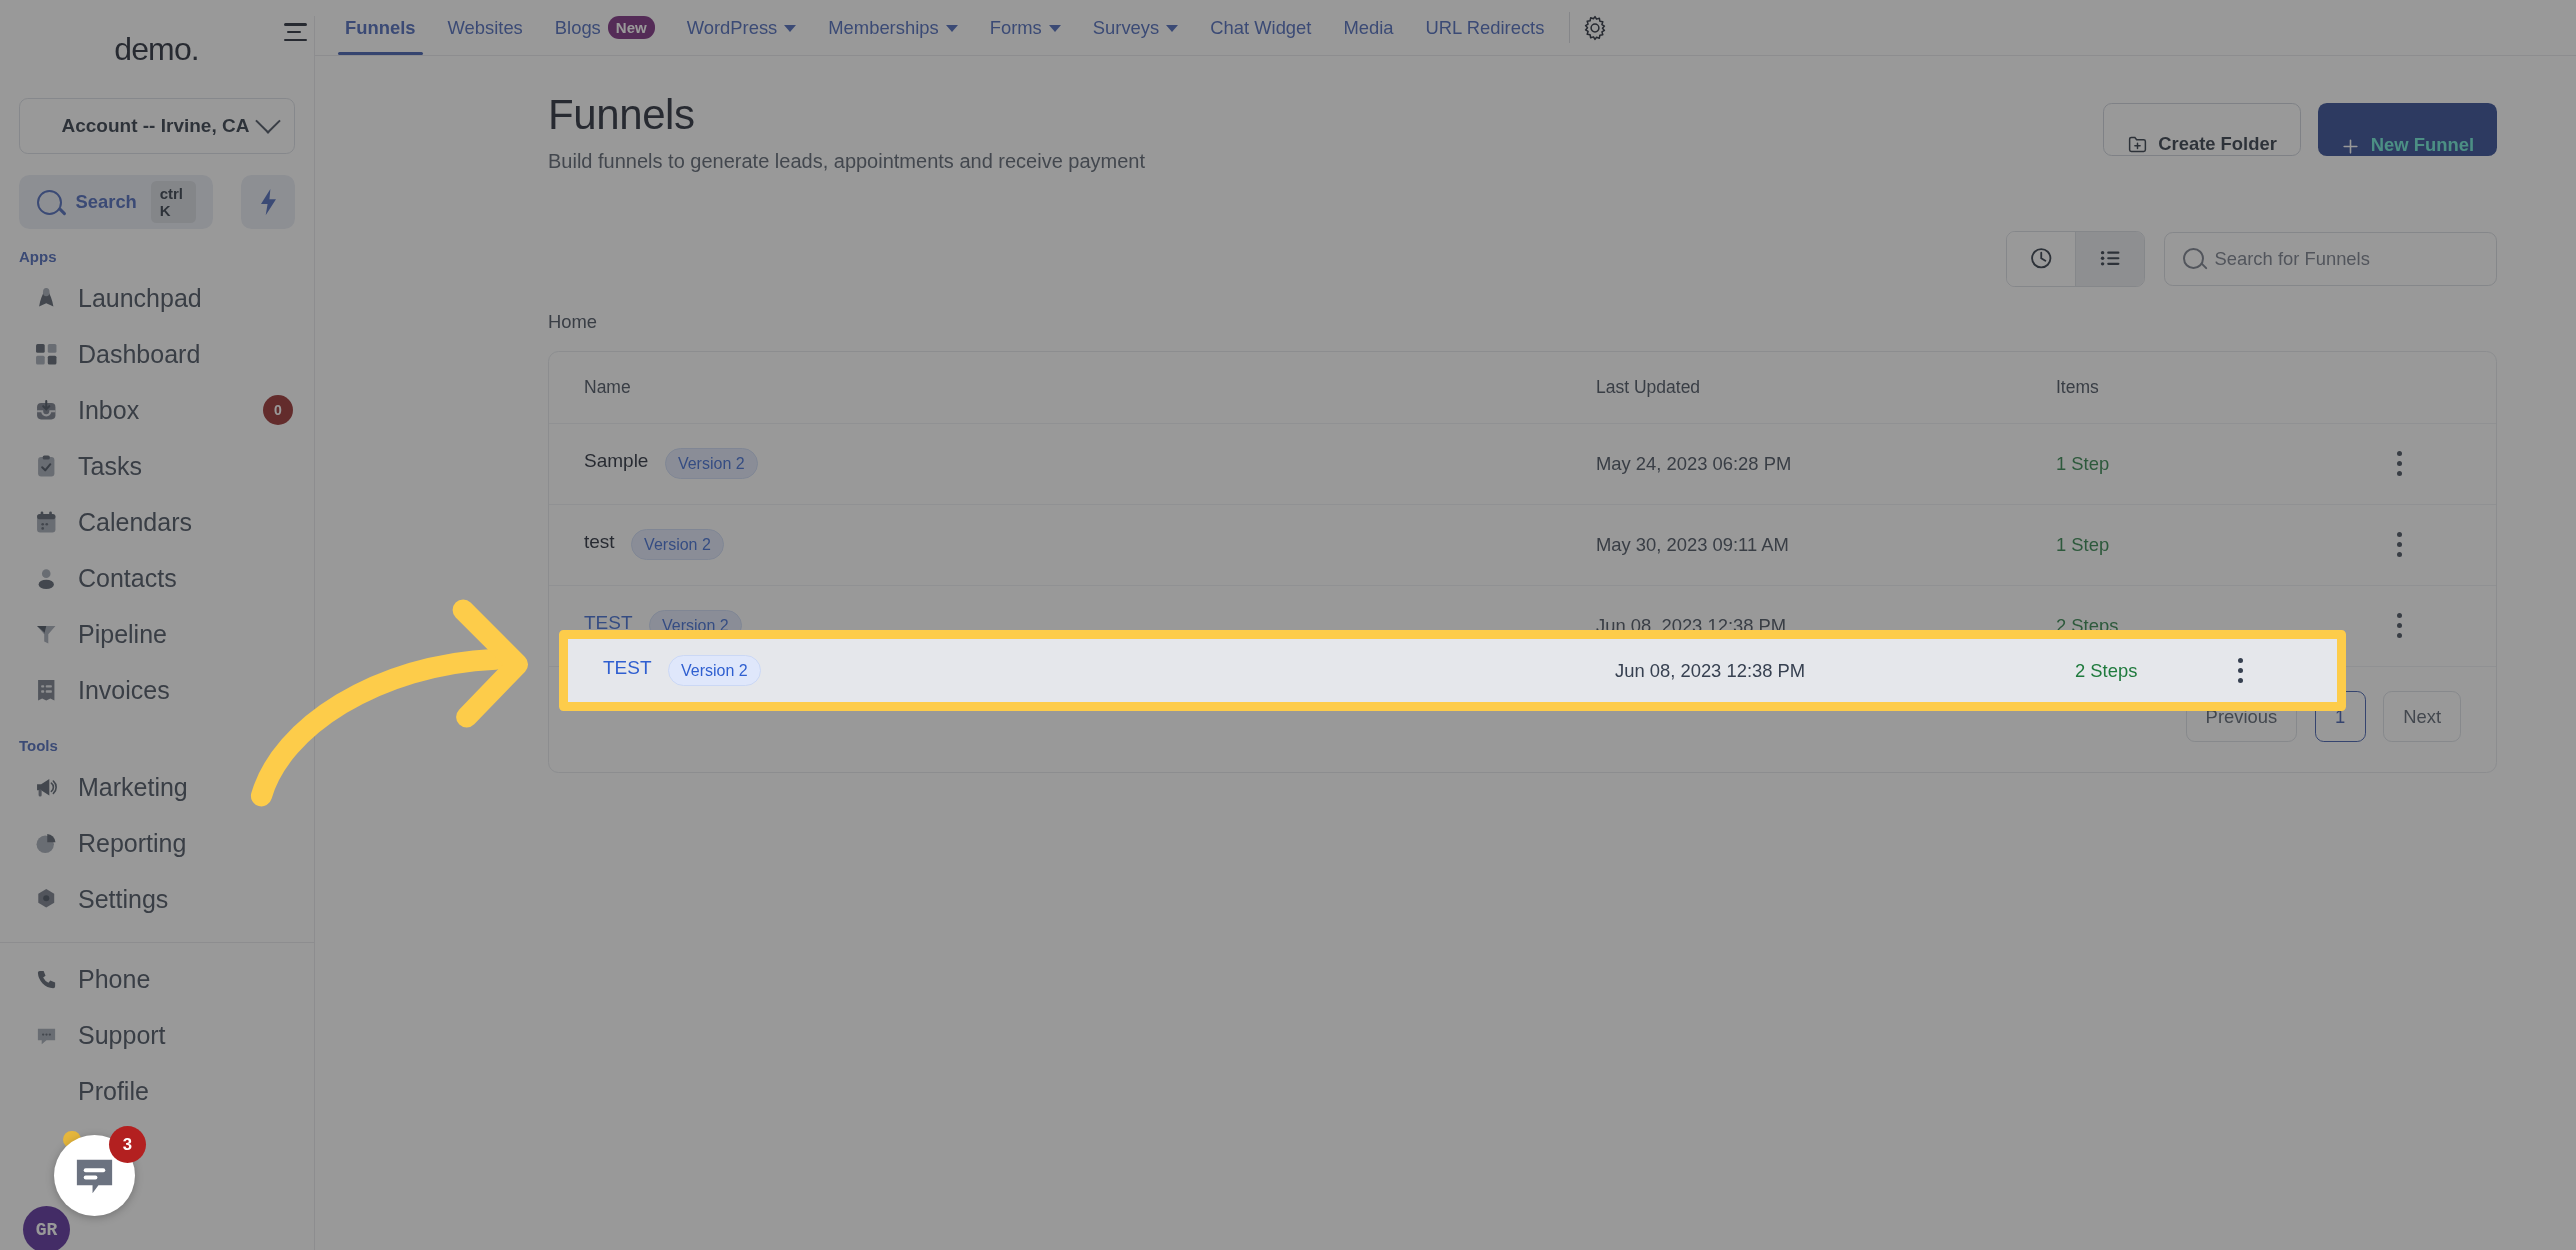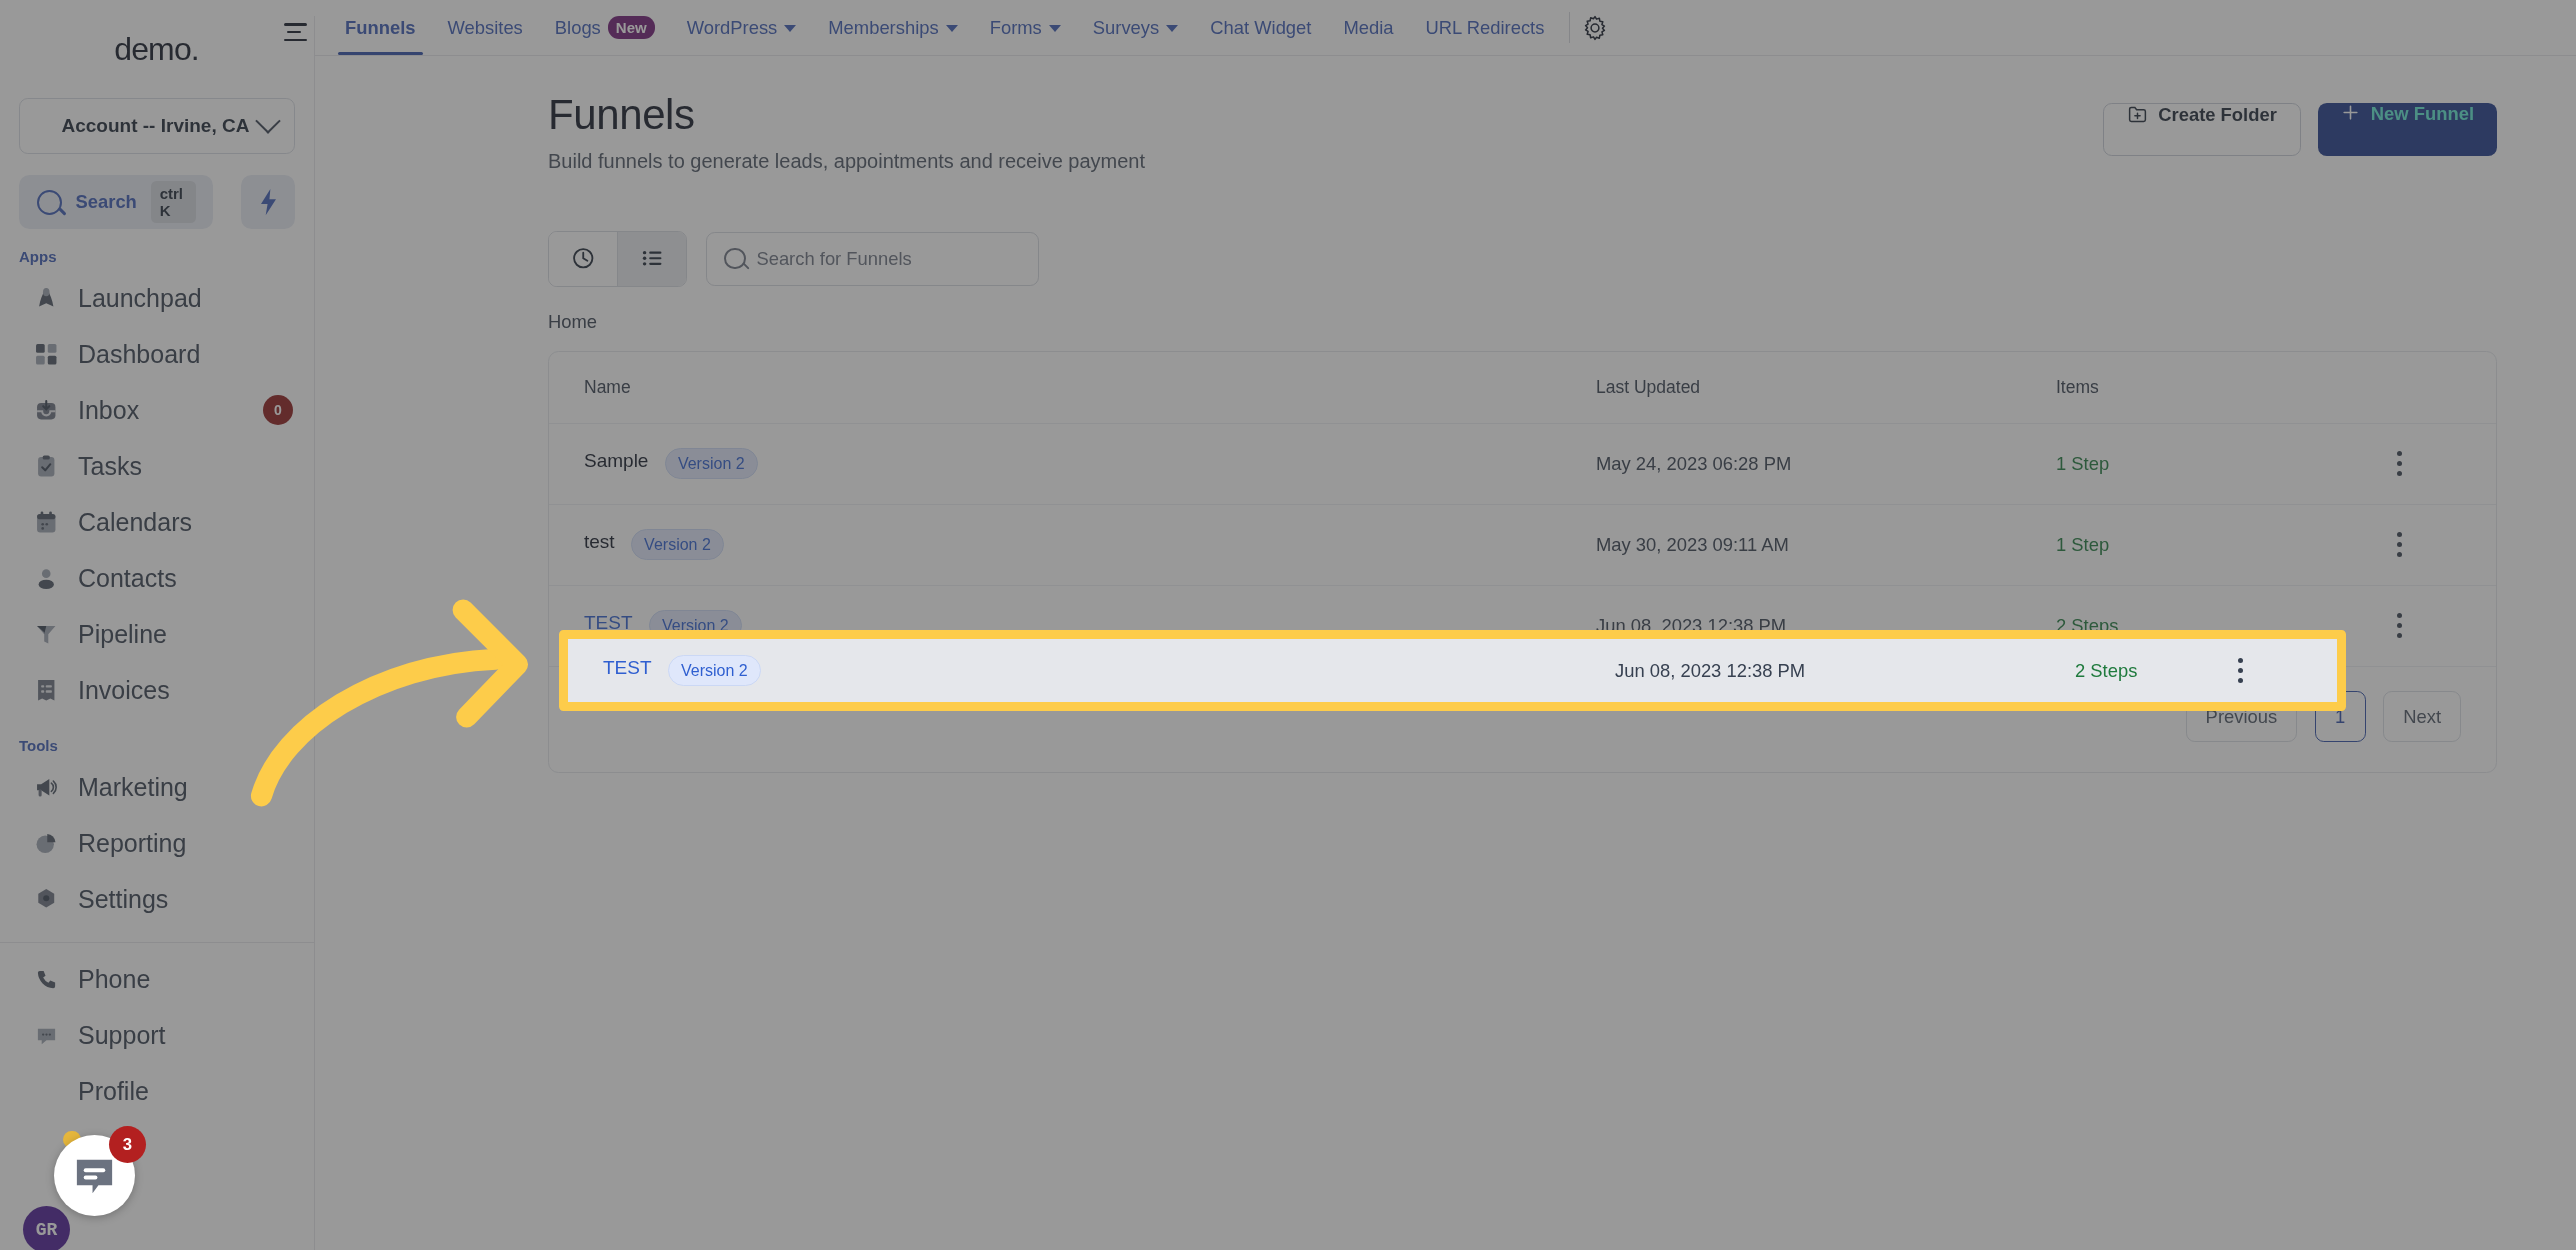--- a/index.html
+++ b/index.html
@@ -275,21 +275,21 @@
   .sub {
     font-size: 20px;
     color: #4b5563;
     margin: 0;
   }
   .head-actions { display:flex; gap: 17.5px; padding-top: 12.3px; }
   .btn {
     height: 53px;
     border-radius: 8.8px;
     display:flex;
-    align-items:flex-start;
+    align-items:flex-end;
     gap: 10.5px;
     padding: 0 23px;
     font-size: 18.4px;
     box-sizing:border-box;
     white-space: nowrap;
   }
   .btn-outline {
     border: 0.9px solid #c9ced8;
     color: #1f2937;
     background: #fff;
@@ -297,20 +297,21 @@
   }
   .btn-primary {
     background: #1e3a8a;
     color: #5eead4;
     font-weight: bold;
     border: none;
   }
 
   .toolbar {
     display:flex;
+    justify-content:flex-end;
     align-items:center;
     gap: 19px;
     margin-top: 58px;
   }
   .viewtoggle {
     display:flex;
     border: 0.9px solid #d5d9e0;
     border-radius: 8.8px;
     overflow:hidden;
     height: 54px;

